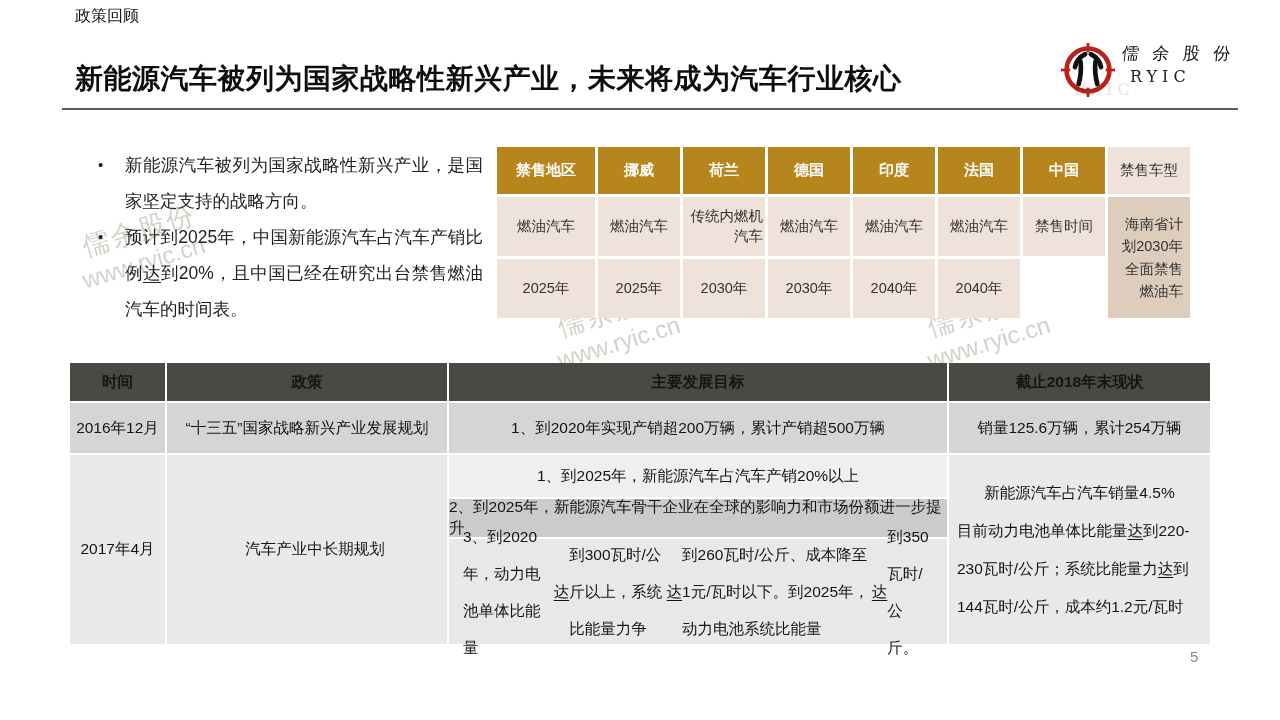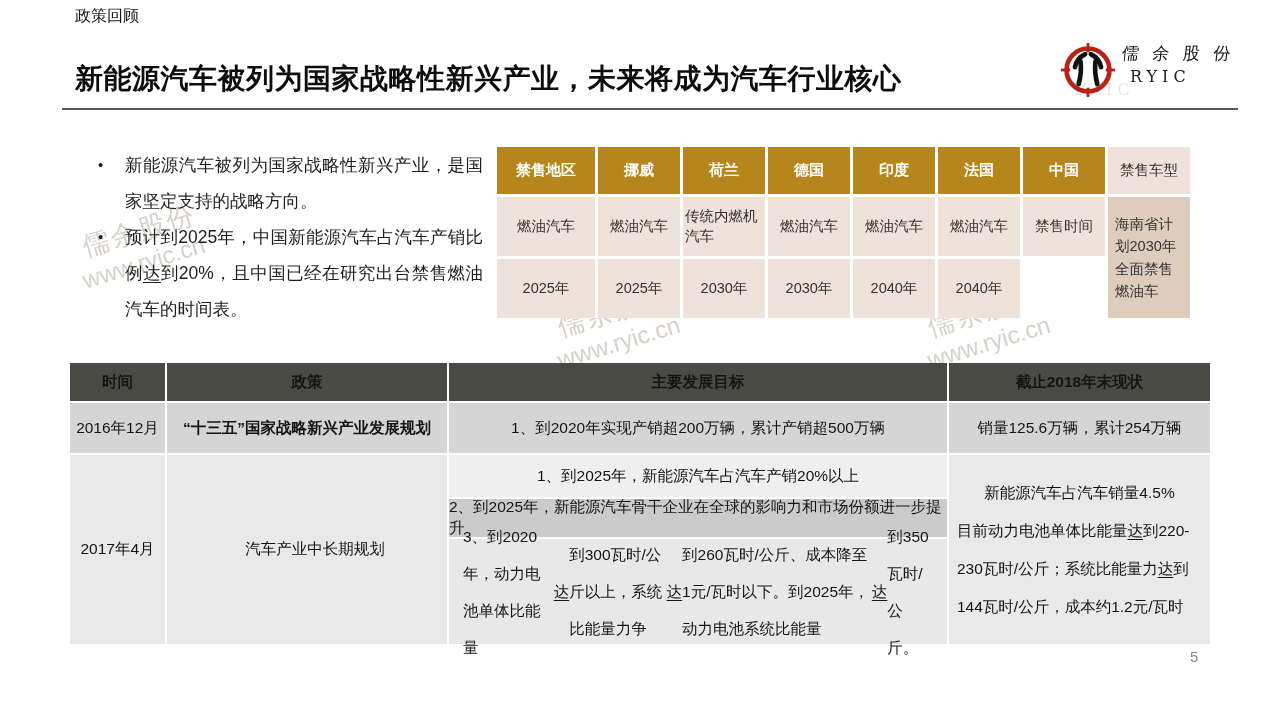--- a/index.html
+++ b/index.html
@@ -35,35 +35,35 @@
   
   .bullets { position:absolute; left:95px; top:147px; width:388px; z-index:1; }
   .bullet { position:relative; padding-left:30px; font-size:17.5px; line-height:36px;
             color:#1f1f1f; text-align:justify; }
   .bullet::before { content:"•"; position:absolute; left:3px; top:0; font-size:15px; color:#1f1f1f; }
 
   
   .ban-table { position:absolute; left:497px; top:147px; z-index:1;
                display:grid; grid-template-columns:98px repeat(7,82px);
                grid-template-rows:47px 59px 59px; gap:3px; background:#fff; }
-  .ban-table > div { display:flex; align-items:center; justify-content:center; text-align:left; }
+  .ban-table > div { display:flex; align-items:center; justify-content:center; text-align:right; }
   .bt-head { background:#b6861c; color:#fff; font-size:15px; font-weight:bold; }
   .bt-cell { background:#efe2da; color:#333; font-size:14.5px; line-height:1.35; padding:2px; }
   .bt-china { grid-column:8; grid-row:2 / 4; background:#decdbd; color:#333;
               font-size:14.5px; line-height:1.55; padding:16px 7px; }
 
   
   .policy-table { position:absolute; left:70px; top:363px; z-index:1;
                   display:grid; grid-template-columns:95px 280px 498px 261px;
                   grid-template-rows:38px 50px 42px 38px 105px; gap:2px; background:#fff; }
   .policy-table > div { display:flex; align-items:center; justify-content:center;
                         font-size:15.5px; color:#141414; }
   .pt-head { background:#4a4a45; color:#fff; font-weight:bold; }
   .pt-2016 { background:#d5d5d5; }
-  .pt-policy-2016 { line-height:1.35; padding:7px 8px;font-weight:bold; }
+  .pt-policy-2016 { line-height:1.35; padding:7px 8px; }
   .pt-side { background:#e9e9e9; }
   .pt-time-2017   { grid-column:1; grid-row:3 / 6; }
   .pt-policy-2017 { grid-column:2; grid-row:3 / 6;padding-left:16px; }
   .pt-goal1 { grid-column:3; grid-row:3; background:#f0efef; }
   .pt-goal2 { grid-column:3; grid-row:4; background:#cbcbcb; }
   .pt-goal3 { grid-column:3; grid-row:5; background:#e9e8e8; line-height:37px; padding:0 14px; }
   .pt-status-2017 { grid-column:4; grid-row:3 / 6; line-height:38px; padding:0 8px;
                     flex-direction:column; }
   u { text-decoration-thickness:1px; text-underline-offset:3px; }
 

